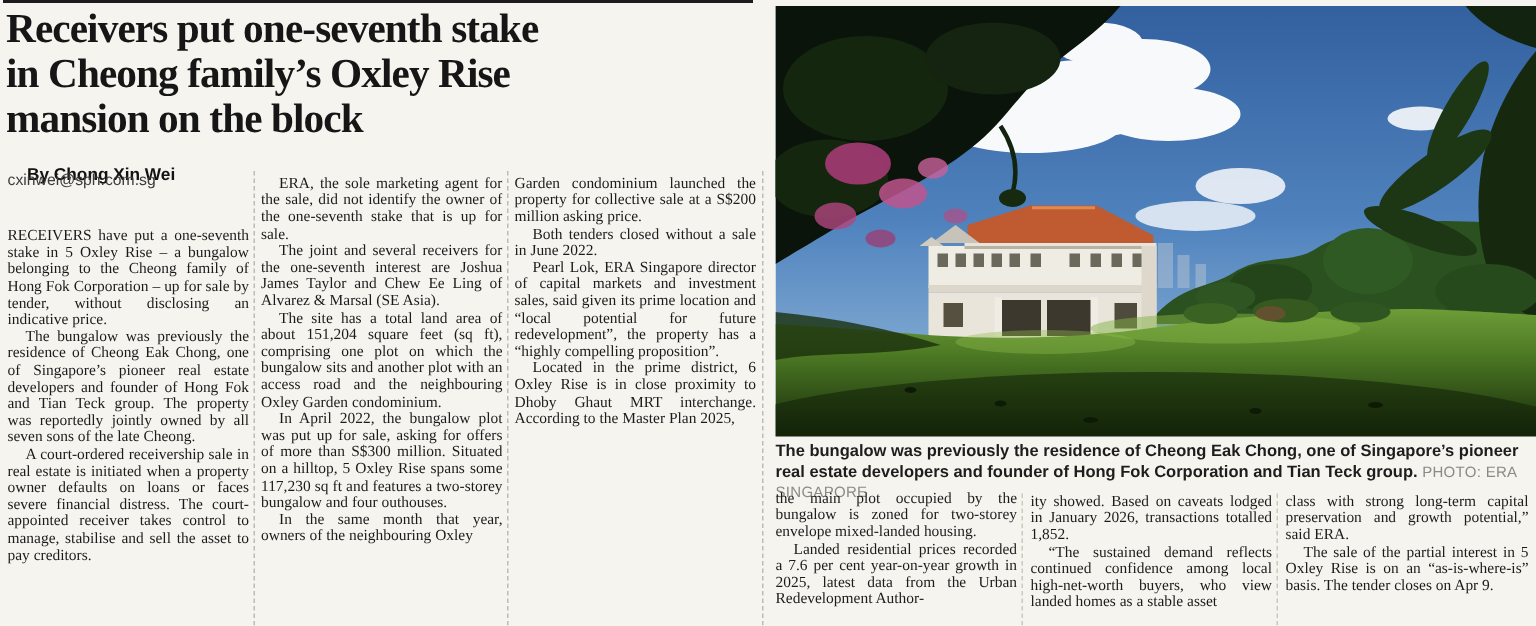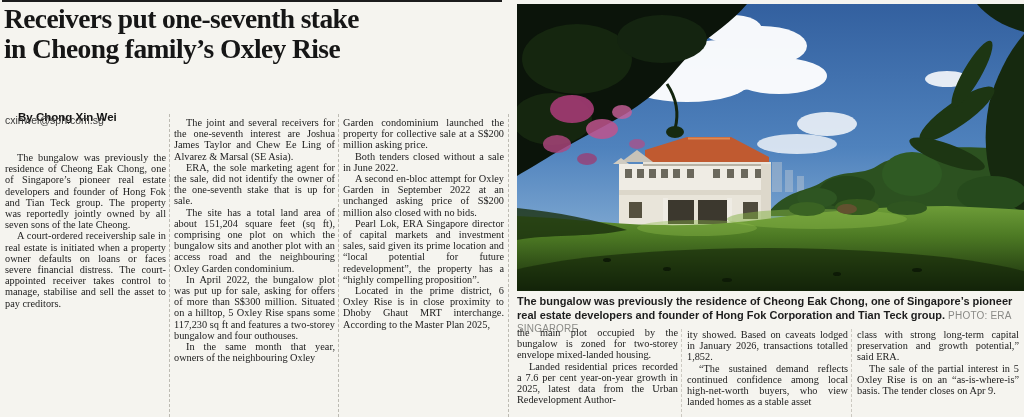--- a/index.html
+++ b/index.html
@@ -55,48 +55,49 @@
 </head>
 <body>
 
 <div class="page">
 
   <div class="top-rule"></div>
 
   <div class="headline">
     <div>Receivers put one-seventh stake</div>
     <div>in Cheong family’s Oxley Rise</div>
+    <div>mansion on the block</div>
   </div>
 
   <div class="byline">By Chong Xin Wei</div>
   <div class="email">cxinwei@sph.com.sg</div>
 
   <div class="vrule" id="vr1"></div>
   <div class="vrule" id="vr2"></div>
   <div class="vrule" id="vr3"></div>
   <div class="vrule" id="vr4"></div>
   <div class="vrule" id="vr5"></div>
 
   <div class="col" id="col1">
+    <p class="flush">RECEIVERS have put a one-seventh stake in 5 Oxley Rise – a bungalow belonging to the Cheong family of Hong Fok Corporation – up for sale by tender, without disclosing an indicative price.</p>
     <p>The bungalow was previously the residence of Cheong Eak Chong, one of Singapore’s pioneer real estate developers and founder of Hong Fok and Tian Teck group. The property was reportedly jointly owned by all seven sons of the late Cheong.</p>
     <p>A court-ordered receivership sale in real estate is initiated when a property owner defaults on loans or faces severe financial distress. The court-appointed receiver takes control to manage, stabilise and sell the asset to pay creditors.</p>
   </div>
 
   <div class="col" id="col2">
+    <p>ERA, the sole marketing agent for the sale, did not identify the owner of the one-seventh stake that is up for sale.</p>
     <p>The joint and several receivers for the one-seventh interest are Joshua James Taylor and Chew Ee Ling of Alvarez &amp; Marsal (SE Asia).</p>
-    <p>ERA, the sole marketing agent for the sale, did not identify the owner of the one-seventh stake that is up for sale.</p>
     <p>The site has a total land area of about 151,204 square feet (sq ft), comprising one plot on which the bungalow sits and another plot with an access road and the neighbouring Oxley Garden condominium.</p>
     <p>In April 2022, the bungalow plot was put up for sale, asking for offers of more than S$300 million. Situated on a hilltop, 5 Oxley Rise spans some 117,230 sq ft and features a two-storey bungalow and four outhouses.</p>
     <p>In the same month that year, owners of the neighbouring Oxley</p>
   </div>
 
   <div class="col" id="col3">
     <p class="flush">Garden condominium launched the property for collective sale at a S$200 million asking price.</p>
     <p>Both tenders closed without a sale in June 2022.</p>
-    <p>A second en-bloc attempt for Oxley Garden in September 2022 at an unchanged asking price of S$200 million also closed with no bids.</p>
     <p>Pearl Lok, ERA Singapore director of capital markets and investment sales, said given its prime location and “local potential for future redevelopment”, the property has a “highly compelling proposition”.</p>
     <p>Located in the prime district, 6 Oxley Rise is in close proximity to Dhoby Ghaut MRT interchange. According to the Master Plan 2025,</p>
   </div>
 
   <svg class="photo" viewBox="0 0 507 287" preserveAspectRatio="none">
     <defs>
       <linearGradient id="sky" x1="0" y1="0" x2="0" y2="1">
         <stop offset="0" stop-color="#33609f"></stop>
         <stop offset="0.5" stop-color="#4f82bd"></stop>
         <stop offset="1" stop-color="#9cc0de"></stop>

